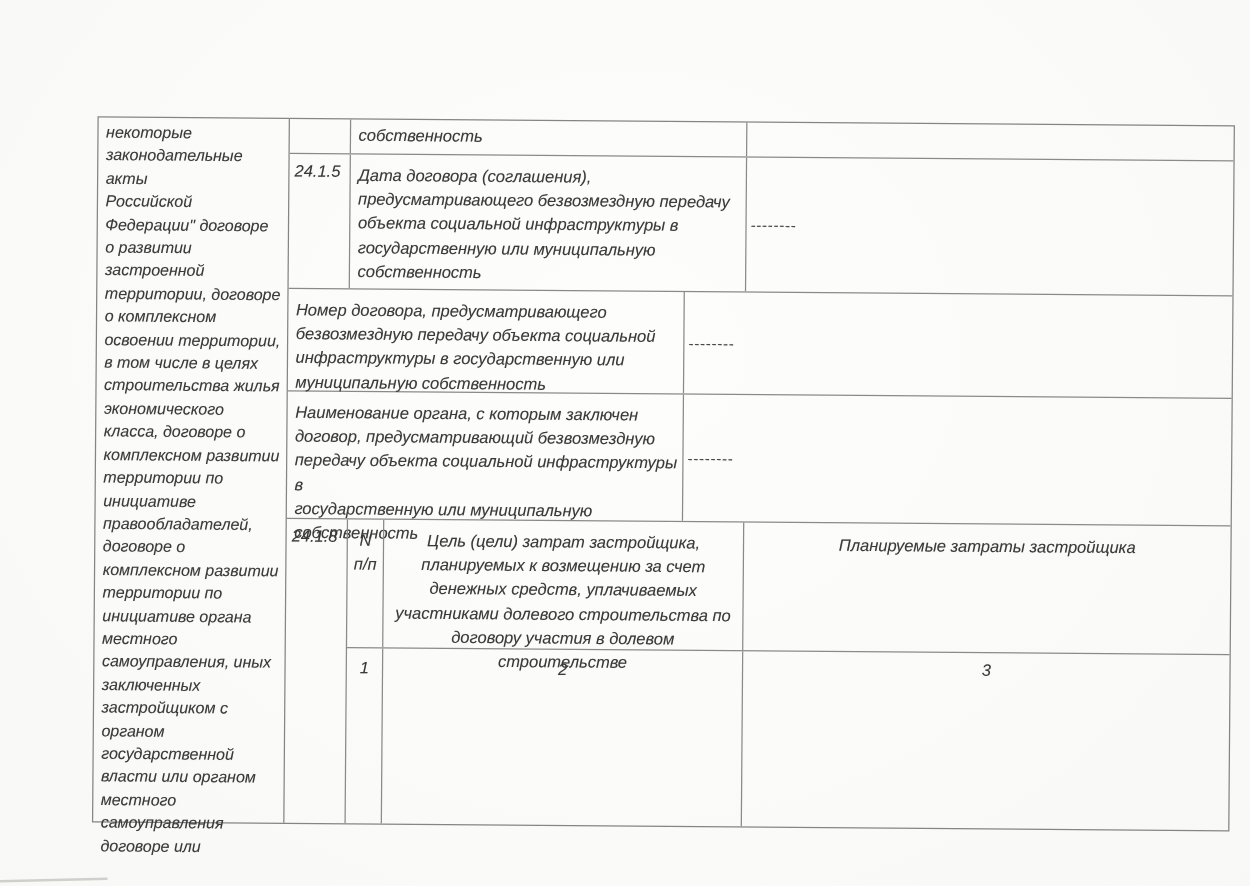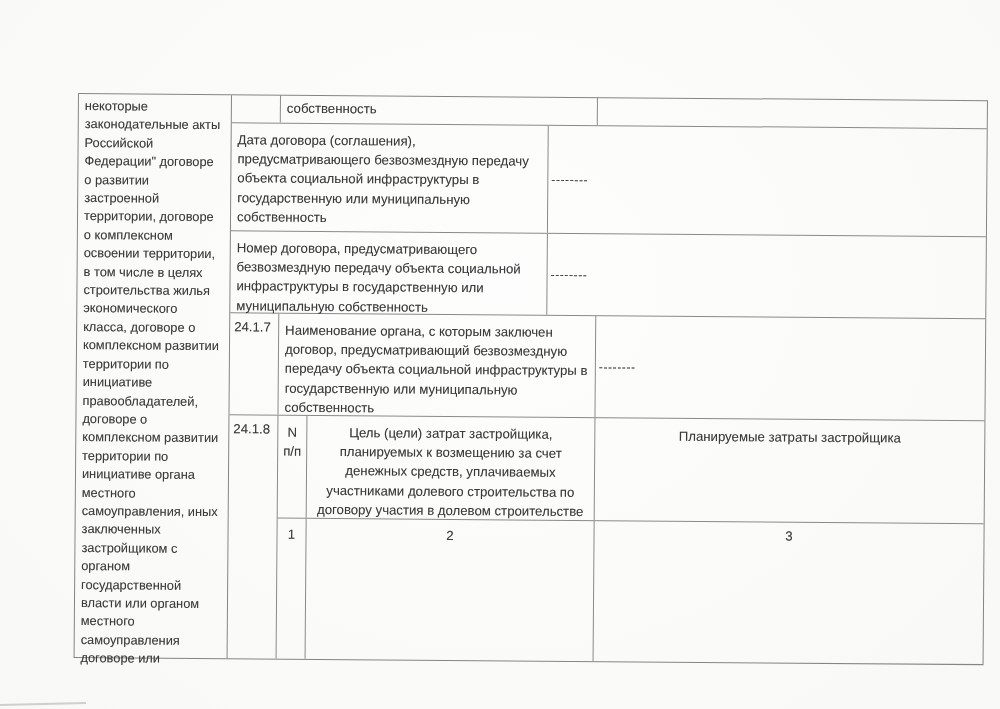--- a/index.html
+++ b/index.html
@@ -10,20 +10,21 @@
     background: #fcfcfa;
     overflow: hidden;
     font-family: "Liberation Sans", "DejaVu Sans", sans-serif;
     color: #3a3a3a;
   }
   .page {
     position: absolute; inset: 0;
     background:
       radial-gradient(ellipse at 50% 40%, rgba(255,255,255,0.6), rgba(240,240,237,0.25)),
       #fbfbf9;
+    font-style: italic;
   }
   .doc-table {
     position: absolute;
     left: 78px; top: 93px;
     width: 910px; height: 565px;
     border: 1px solid #858585;
     display: flex;
     background: transparent;
     transform: rotate(0.45deg);
     transform-origin: 0 0;
@@ -146,38 +147,38 @@
 
     <div class="col-right">
 
       <div class="row row-a">
         <div class="cell-num"></div>
         <div class="cell-desc">собственность</div>
         <div class="cell-val"></div>
       </div>
 
       <div class="row row-5">
+        <div class="cell-num">24.1.5</div>
         <div class="cell-desc">Дата договора (соглашения),
 предусматривающего безвозмездную передачу
 объекта социальной инфраструктуры в
 государственную или муниципальную
 собственность</div>
         <div class="cell-val">--------</div>
       </div>
 
       <div class="row row-6">
         <div class="cell-desc">Номер договора, предусматривающего
 безвозмездную передачу объекта социальной
 инфраструктуры в государственную или
 муниципальную собственность</div>
         <div class="cell-val">--------</div>
       </div>
 
       <div class="row row-7">
-        <div class="cell-num">24.1.7</div>
         <div class="cell-desc">Наименование органа, с которым заключен
 договор, предусматривающий безвозмездную
 передачу объекта социальной инфраструктуры в
 государственную или муниципальную
 собственность</div>
         <div class="cell-val">--------</div>
       </div>
 
       <div class="row row-8">
         <div class="cell-num">24.1.8</div>

